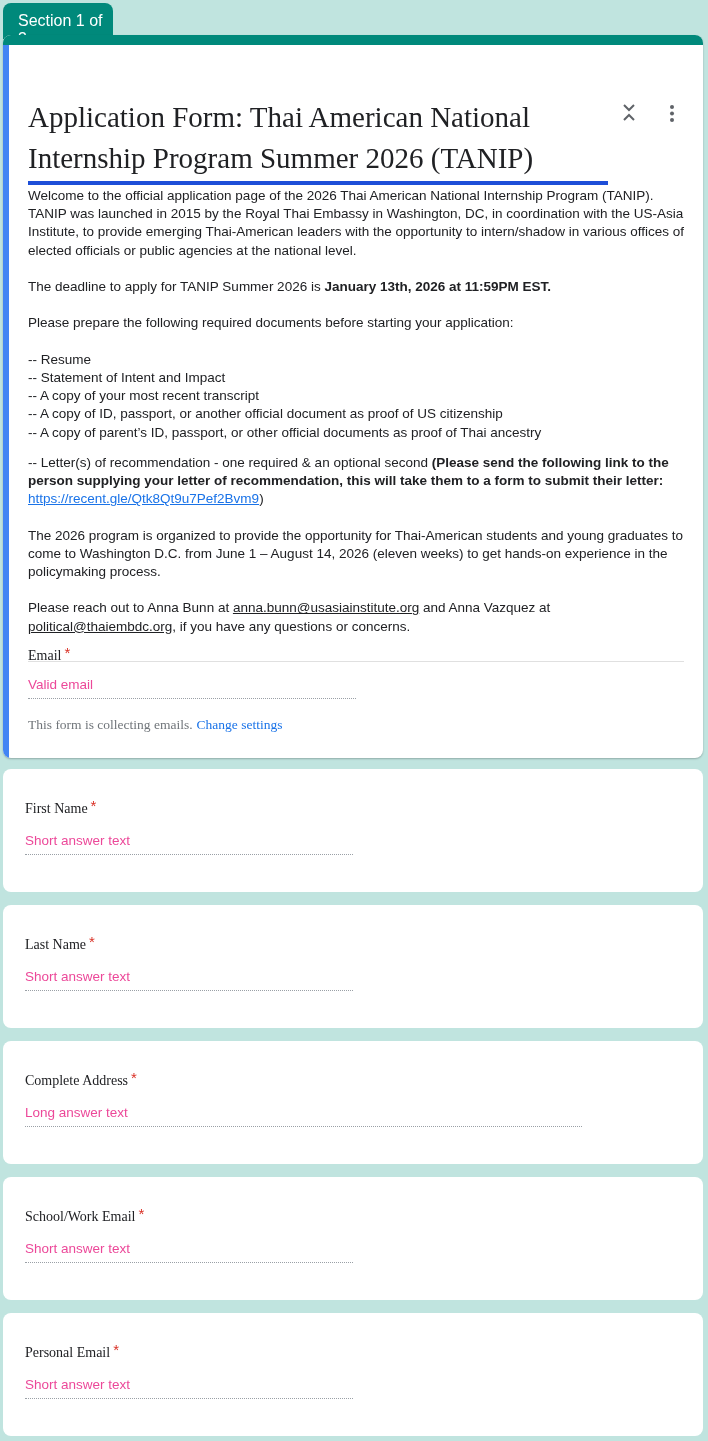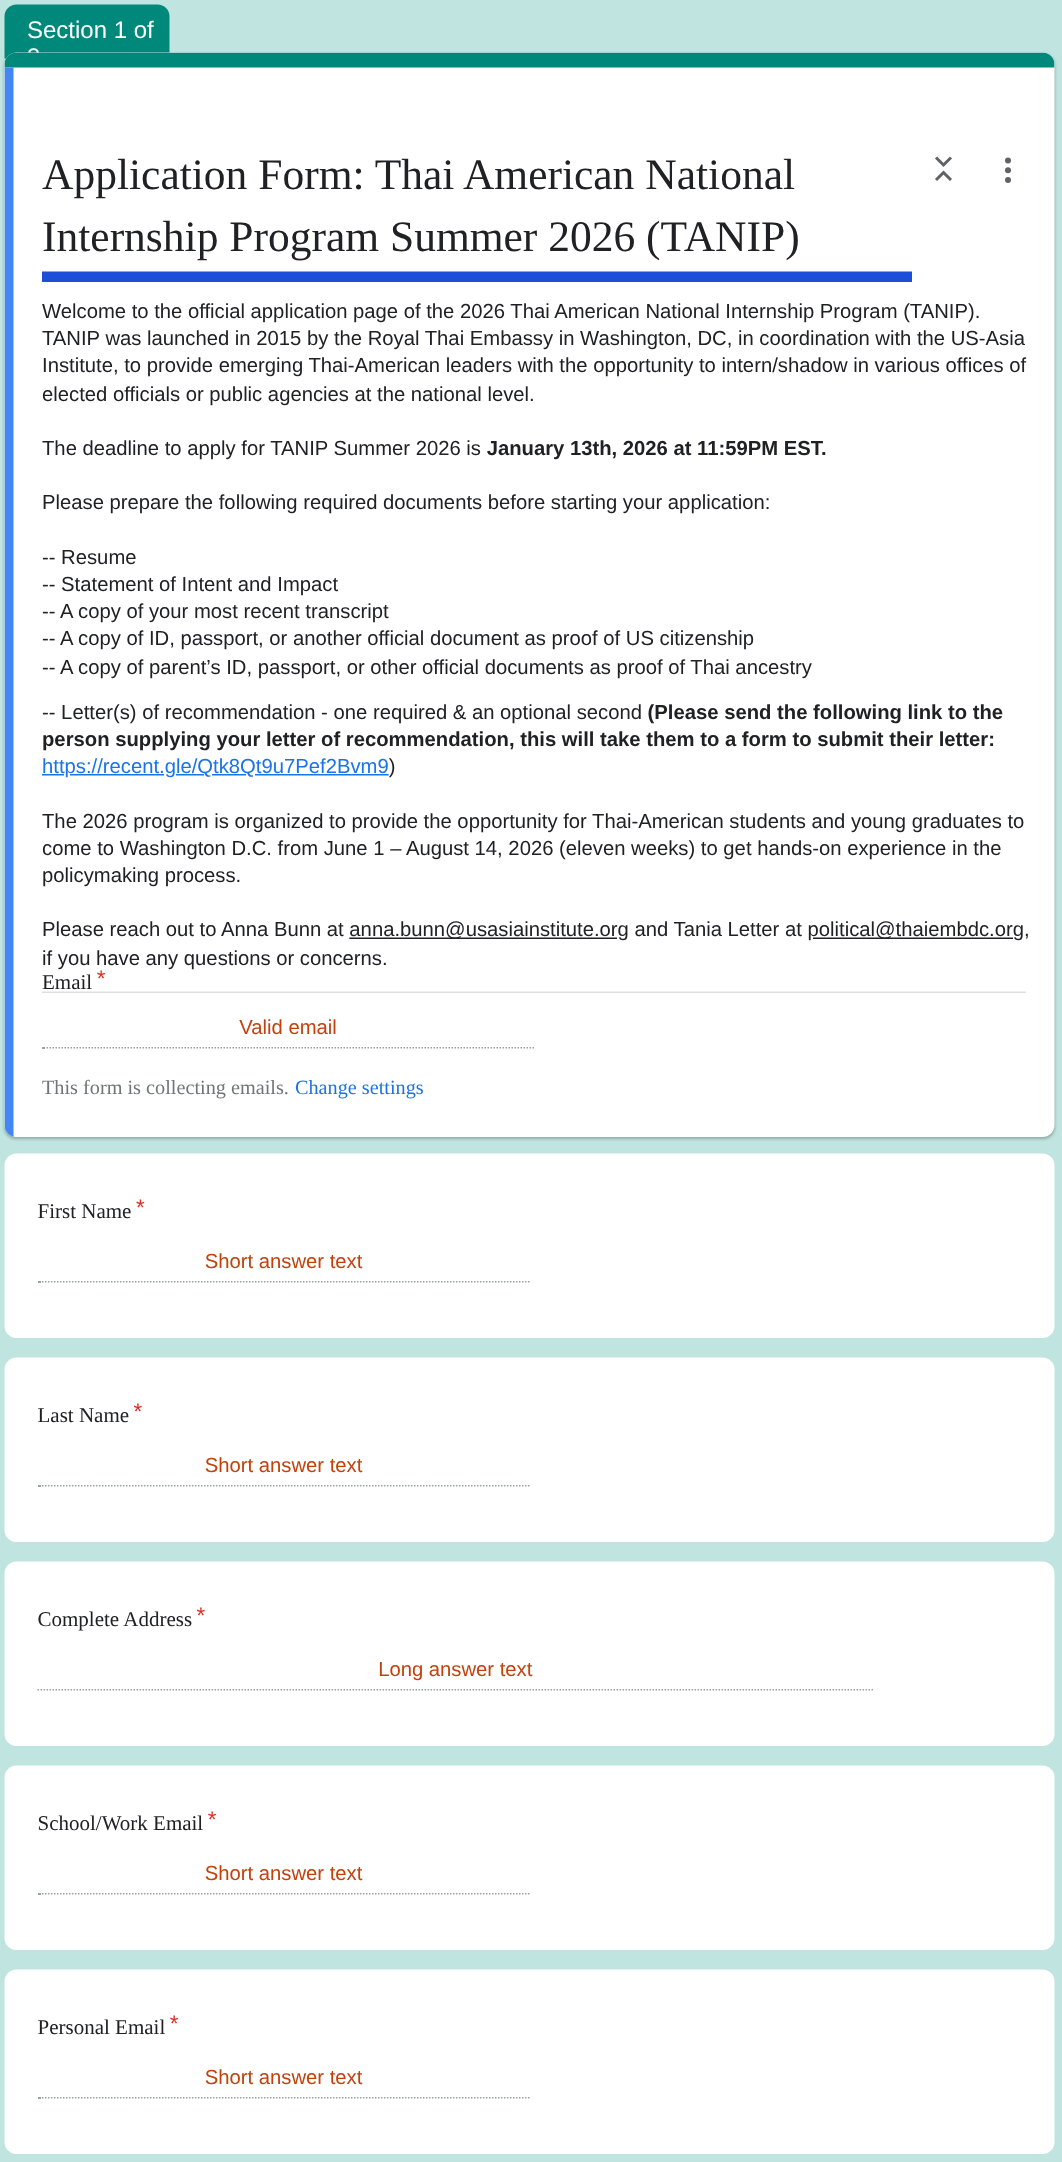--- a/index.html
+++ b/index.html
@@ -31,52 +31,51 @@
       background: #00897b;
     }
     .header-card .leftbar {
       position: absolute; left: 0; top: 10px; bottom: 0; width: 6px;
       background: #4285f4;
     }
     .title {
       position: absolute; left: 25px; top: 62px; width: 580px;
       font-family: "Liberation Serif", serif;
       font-size: 29px; line-height: 41px; color: #202124;
-      border-bottom: 7px solid #1d4ed8;
+      border-bottom: 4px solid #1d4ed8;
       padding-bottom: 2px;
     }
     .icon-collapse {
       position: absolute; left: 617px; top: 67px; width: 18px; height: 22px;
     }
     .icon-more {
       position: absolute; left: 662px; top: 69px; width: 14px; height: 20px;
     }
     .desc {
       position: absolute; left: 25px; top: 152px; width: 660px;
       font-size: 13.5px; line-height: 18.2px; color: #202124;
     }
-    .desc p { margin-bottom: 18.2px; margin-top: 12px; }
+    .desc p { margin-bottom: 18.2px; }
     .desc b { font-weight: bold; }
     .desc a { color: #1a73e8; text-decoration: underline; }
     .desc .plain-link { color: #202124; text-decoration: underline; }
     .desc .u { text-decoration: underline; }
     .desc .squiggle { text-decoration: underline wavy #d93025; text-decoration-thickness: 1px; }
     .desc-divider {
       position: absolute; left: 25px; top: 626px; width: 656px; height: 1px; background: #e0e0e0;
     }
     .q-label {
       font-family: "Liberation Serif", serif;
       font-size: 14px; color: #202124;
     }
     .req { color: #d93025; font-family: "Liberation Sans", sans-serif; font-size: 15px; margin-left: 3px; vertical-align: 2px;}
     .answer-placeholder {
-      font-size: 13.5px; color: #c2410c;
+      font-size: 13.5px; color: #ec4899;
       border-bottom: 1px dotted #9aa0a6;
       padding-bottom: 6px;
-      text-align: center;
     }
     .email-label { position: absolute; left: 25px; top: 644px; }
     .email-input { position: absolute; left: 25px; top: 677px; width: 328px; }
     .collect-note {
       position: absolute; left: 25px; top: 717px;
       font-size: 13.5px; color: #70757a; font-family: Liberation Serif, serif;
     }
     .collect-note a { color: #1a73e8; text-decoration: none; margin-left: 4px; }
     .q-card {
       position: absolute; left: 3px; width: 700px; height: 123px;
@@ -119,21 +118,21 @@
     <p>Please prepare the following required documents before starting your application:</p>
     <div style="margin-bottom:12px">
       <div>-- Resume</div>
       <div>-- Statement of Intent and Impact</div>
       <div>-- A copy of your most recent transcript</div>
       <div>-- A copy of ID, passport, or another official document as proof of US citizenship</div>
       <div>-- A copy of parent’s ID, passport, or other official documents as proof of Thai ancestry</div>
     </div>
     <p><span>-- Letter(s) of recommendation - one required &amp; an optional second </span><b>(Please send the following link to the person supplying your letter of recommendation, this will take them to a form to submit their letter: </b><a>https://recent.gle/Qtk8Qt9u7Pef2Bvm9</a><span>)</span></p>
     <p>The 2026 program is organized to provide the opportunity for Thai-American students and young graduates to come to Washington D.C. from June 1 – August 14, 2026 (eleven weeks) to get hands-on experience in the policymaking process.</p>
-    <p style="margin-bottom:0"><span>Please reach out to Anna Bunn at </span><a class="plain-link">anna.bunn@usasiainstitute.org</a><span> and Tania Letter at </span><a class="plain-link">political@thaiembdc.org</a><span>, if you have any questions or concerns.</span></p>
+    <p style="margin-bottom:0"><span>Please reach out to Anna Bunn at </span><a class="plain-link">anna.bunn@usasiainstitute.org</a><span> and Anna Vazquez at </span><a class="plain-link">political@thaiembdc.org</a><span>, if you have any questions or concerns.</span></p>
   </div>
   <div class="desc-divider"></div>
 
   <div class="q-label email-label" style="top:609px;">
     <span>Email</span><span class="req">*</span>
   </div>
   <div class="answer-placeholder email-input" style="top:642px;">Valid email</div>
   <div class="collect-note" style="top:682px;">
     <span>This form is collecting emails.</span><a>Change settings</a>
   </div>

